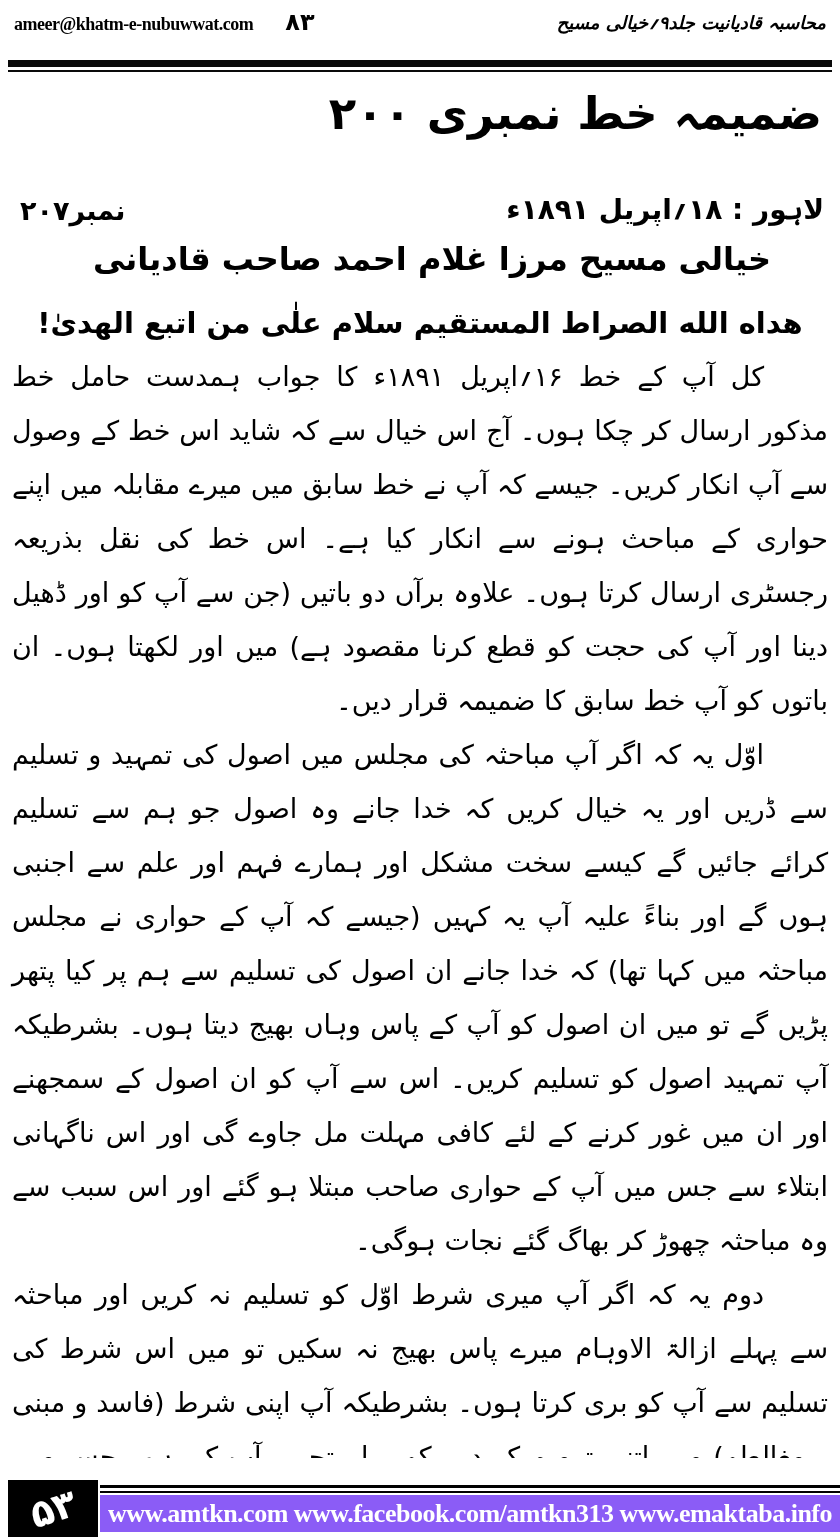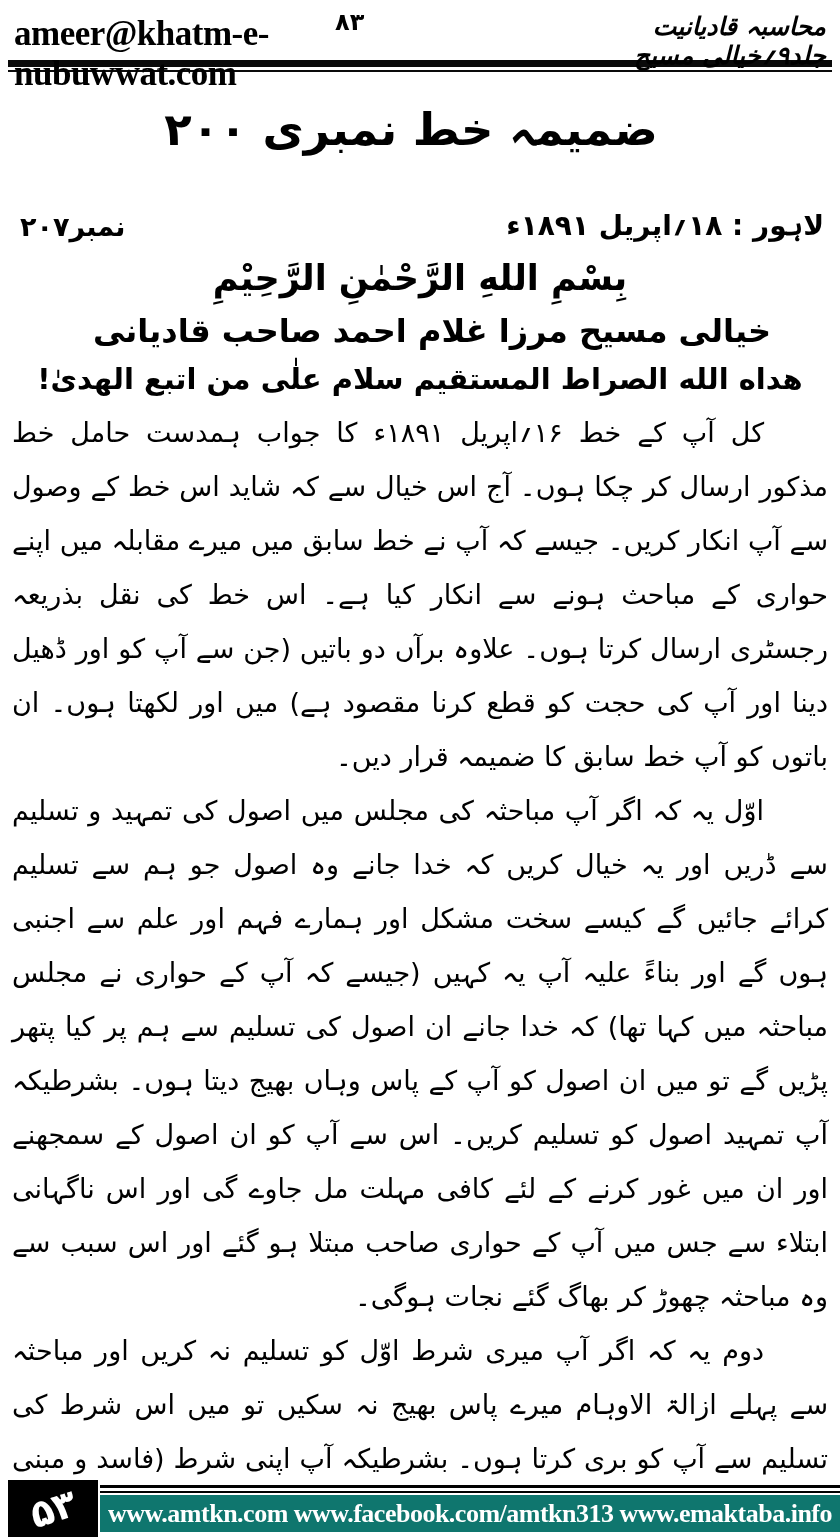--- a/index.html
+++ b/index.html
@@ -10,53 +10,53 @@
     position:relative;overflow:hidden;
   }
   .page{position:absolute;inset:0;}
 
   
   .header{
     display:flex;justify-content:space-between;align-items:flex-start;
     padding:6px 14px 0 14px;height:52px;
   }
   .header .email{
-    font-family:"Liberation Serif",serif;font-weight:bold;font-size:35px;
+    font-family:"Liberation Serif",serif;font-weight:bold;font-size:18px;
     letter-spacing:-0.5px;padding-top:8px;
   }
   .header .page-num{
     font-size:24px;font-weight:bold;direction:rtl;padding-top:2px;
     margin-right:210px;
   }
   .header .book-title{
-    direction:rtl;font-size:25px;font-weight:bold;padding-top:6px;
+    direction:rtl;font-size:18px;font-weight:bold;padding-top:6px;
     font-style:italic;
   }
   .rule-thick{height:7px;background:#0a0a0a;margin:2px 8px 0 8px;}
   .rule-thin{height:2px;background:#0a0a0a;margin:3px 8px 0 8px;}
 
   
   .doc-title{
-    direction:rtl;text-align:center;
+    direction:rtl;text-align:right;
     font-size:45px;font-weight:bold;
-    padding:32px 18px 0 0;line-height:52px;
+    padding:16px 18px 0 0;line-height:52px;
   }
   .meta-row{
     direction:rtl;display:flex;justify-content:space-between;align-items:flex-end;
     padding:12px 16px 0 20px;font-size:28px;font-weight:bold;
   }
   .meta-row .side-number{font-size:27px;margin-top:43px;}
   .bismillah{
     text-align:center;font-size:35px;font-weight:bold;margin-top:16px;direction:rtl;
   }
   .addressee{
     text-align:center;font-size:32px;font-weight:bold;margin-top:14px;direction:rtl;margin-left:24px;
   }
   .arabic-line{
-    text-align:center;font-size:29px;font-weight:bold;margin-top:12px;direction:rtl;
+    text-align:center;font-size:29px;font-weight:bold;margin-top:28px;direction:rtl;
   }
 
   
   .letter-body{
     direction:rtl;text-align:justify;
     font-size:27px;font-weight:normal;line-height:54px;
     padding:10px 12px 0 12px;
     height:1108px;overflow:hidden;
   }
   .letter-body p{margin:0;text-indent:64px;}
@@ -67,21 +67,21 @@
     position:absolute;left:8px;bottom:3px;width:90px;height:57px;
     background:#000;color:#fff;display:flex;align-items:center;justify-content:center;
     font-size:38px;font-weight:bold;
   }
   .page-badge span{display:block;transform:rotate(-18deg);}
   .footer-lines{position:absolute;left:100px;right:0;bottom:47px;}
   .footer-lines .l1{height:3px;background:#000;}
   .footer-lines .l2{height:2px;background:#000;margin-top:3px;}
   .footer-bar{
     position:absolute;left:100px;right:0;bottom:8px;height:37px;
-    background:#0f766e;color:#fff;
+    background:#8b5cf6;color:#fff;
     display:flex;align-items:center;justify-content:center;
     font-family:"Liberation Serif",serif;font-weight:bold;font-size:26px;
     letter-spacing:-0.5px;
   }
 </style>
 </head>
 <body>
 
 <div class="page">
 
@@ -93,21 +93,20 @@
   <div class="rule-thick"></div>
   <div class="rule-thin"></div>
 
   <div class="doc-title">ضمیمہ خط نمبری ۲۰۰</div>
 
   <div class="meta-row">
     <div class="place-date">لاہور : ۱۸؍اپریل ۱۸۹۱ء</div>
     <div class="side-number">نمبر۲۰۷</div>
   </div>
 
-  <div class="bismillah">بِسْمِ اللهِ الرَّحْمٰنِ الرَّحِيْمِ</div>
   <div class="addressee">خیالی مسیح مرزا غلام احمد صاحب قادیانی</div>
   <div class="arabic-line">هداه الله الصراط المستقيم سلام علٰی من اتبع الهدیٰ!</div>
 
   <div class="letter-body">
     <p>کل آپ کے خط ۱۶؍اپریل ۱۸۹۱ء کا جواب ہمدست حامل خط مذکور ارسال کر چکا ہوں۔ آج اس خیال سے کہ شاید اس خط کے وصول سے آپ انکار کریں۔ جیسے کہ آپ نے خط سابق میں میرے مقابلہ میں اپنے حواری کے مباحث ہونے سے انکار کیا ہے۔ اس خط کی نقل بذریعہ رجسٹری ارسال کرتا ہوں۔ علاوہ برآں دو باتیں (جن سے آپ کو اور ڈھیل دینا اور آپ کی حجت کو قطع کرنا مقصود ہے) میں اور لکھتا ہوں۔ ان باتوں کو آپ خط سابق کا ضمیمہ قرار دیں۔</p>
     <p>اوّل یہ کہ اگر آپ مباحثہ کی مجلس میں اصول کی تمہید و تسلیم سے ڈریں اور یہ خیال کریں کہ خدا جانے وہ اصول جو ہم سے تسلیم کرائے جائیں گے کیسے سخت مشکل اور ہمارے فہم اور علم سے اجنبی ہوں گے اور بناءً علیہ آپ یہ کہیں (جیسے کہ آپ کے حواری نے مجلس مباحثہ میں کہا تھا) کہ خدا جانے ان اصول کی تسلیم سے ہم پر کیا پتھر پڑیں گے تو میں ان اصول کو آپ کے پاس وہاں بھیج دیتا ہوں۔ بشرطیکہ آپ تمہید اصول کو تسلیم کریں۔ اس سے آپ کو ان اصول کے سمجھنے اور ان میں غور کرنے کے لئے کافی مہلت مل جاوے گی اور اس ناگہانی ابتلاء سے جس میں آپ کے حواری صاحب مبتلا ہو گئے اور اس سبب سے وہ مباحثہ چھوڑ کر بھاگ گئے نجات ہوگی۔</p>
     <p>دوم یہ کہ اگر آپ میری شرط اوّل کو تسلیم نہ کریں اور مباحثہ سے پہلے ازالۃ الاوہام میرے پاس بھیج نہ سکیں تو میں اس شرط کی تسلیم سے آپ کو بری کرتا ہوں۔ بشرطیکہ آپ اپنی شرط (فاسد و مبنی برمغالطہ) میں اتنی ترمیم کر دیں کہ پہلے تحریر آپ کی ہو۔ جس میں آپ اپنے دعاوی جدیدہ کے جملہ دلائل درج کریں۔ اس کے بعد میری تحریر ہو۔ جس میں آپ کے دلائل کا جواب ادا ہو اور اگر آپ اپنی اس شرط فاسد میں اتنی ترمیم بھی روا نہیں رکھتے تو اس کی ایسی وجہ معقول بیان کریں جس کو آپ کے مخالف اور موافق سب قبول کر سکیں یا آپ یہ ثابت</p>
   </div>
 
   <div class="footer">

